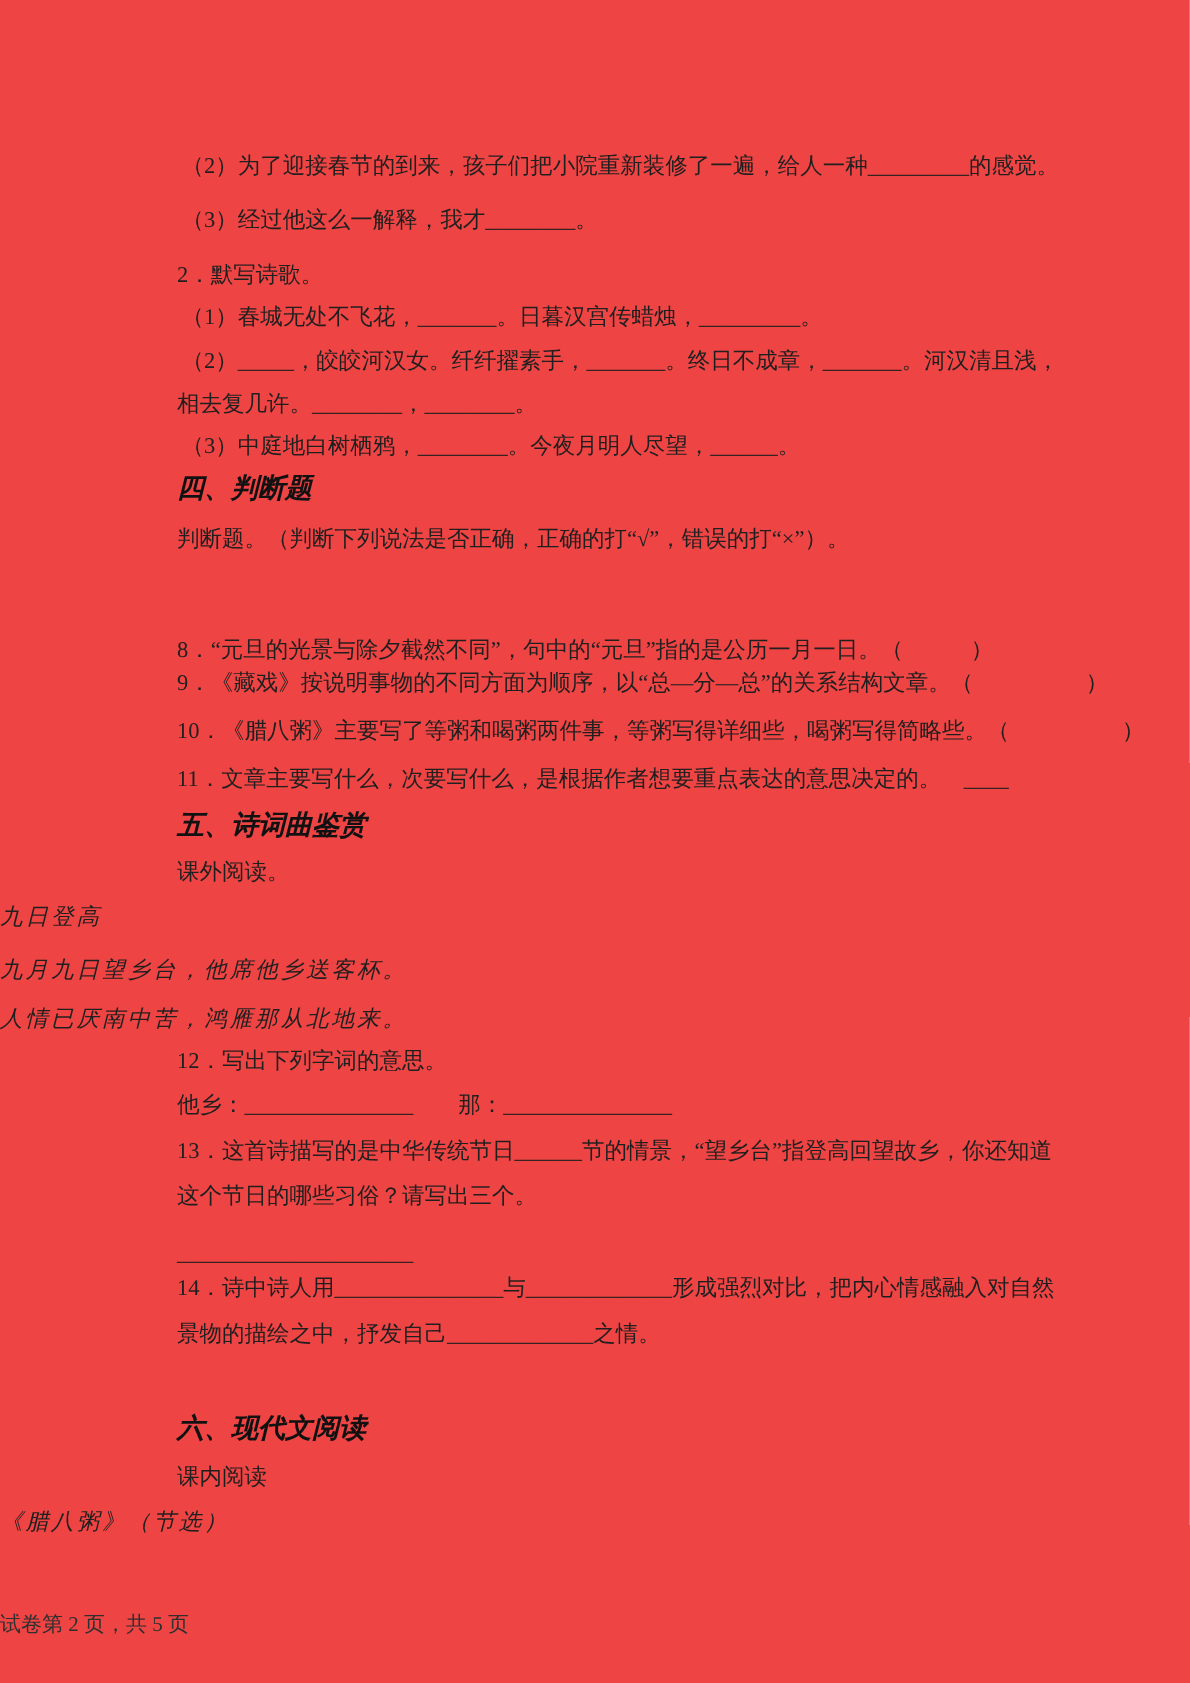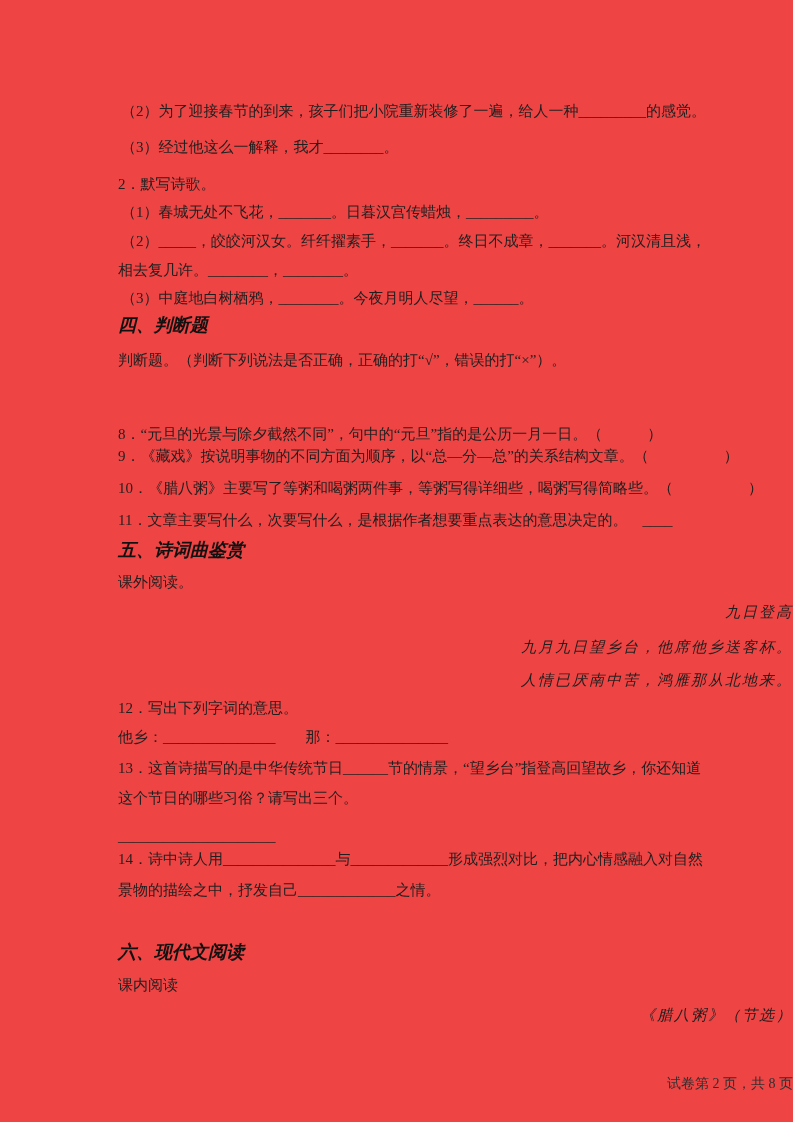--- a/index.html
+++ b/index.html
@@ -19,21 +19,21 @@
     position: absolute;
     left: 118px;
     font-size: 15px;
     line-height: 20px;
     white-space: nowrap;
     color: #1f1f1f;
   }
   .subitem { left: 121px; }
   .center {
     left: 0; width: 793px;
-    text-align: right;
+    text-align: left;
   }
   .heading {
     font-family: "Liberation Sans", "DejaVu Sans", sans-serif;
     font-weight: bold;
     font-size: 18px;
     color: #111111;
     font-style: italic;
   }
   .kai {
     font-style: italic;
@@ -75,15 +75,15 @@
   <div class="line" style="top:758px">13．这首诗描写的是中华传统节日______节的情景，“望乡台”指登高回望故乡，你还知道</div>
   <div class="line" style="top:788px">这个节日的哪些习俗？请写出三个。</div>
   <div class="line" style="top:826px">_____________________</div>
   <div class="line" style="top:849px">14．诗中诗人用_______________与_____________形成强烈对比，把内心情感融入对自然</div>
   <div class="line" style="top:880px">景物的描绘之中，抒发自己_____________之情。</div>
 
   <div class="line heading" style="top:942px">六、现代文阅读</div>
   <div class="line" style="top:975px">课内阅读</div>
   <div class="line center kai" style="top:1005px">《腊八粥》（节选）</div>
 
-  <div class="line center footer-line" style="top:1074px">试卷第 2 页，共 8 页</div>
+  <div class="line center footer-line" style="top:1074px">试卷第 2 页，共 5 页</div>
 
 </div>
 
 </body></html>

